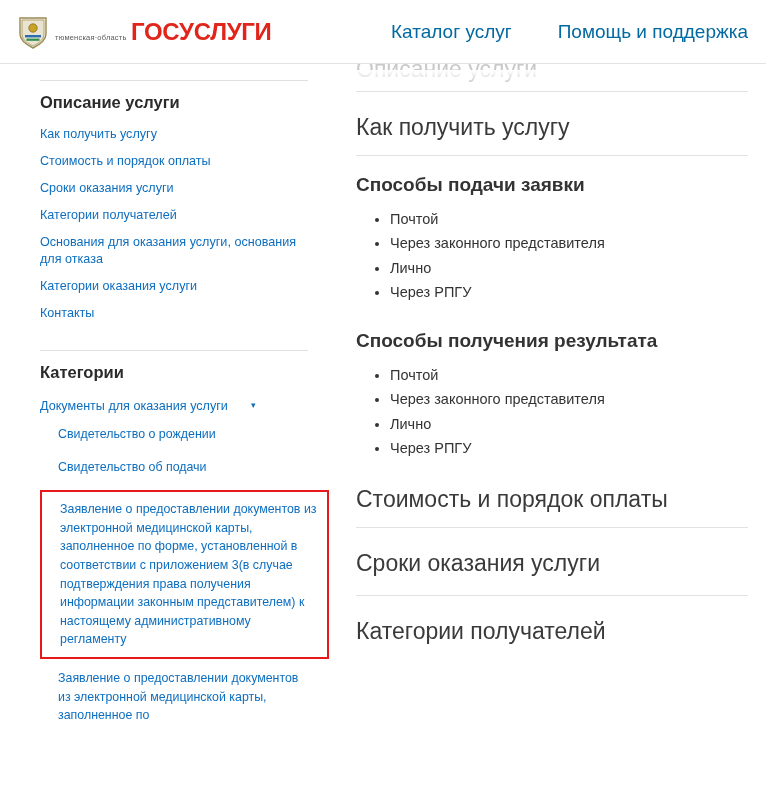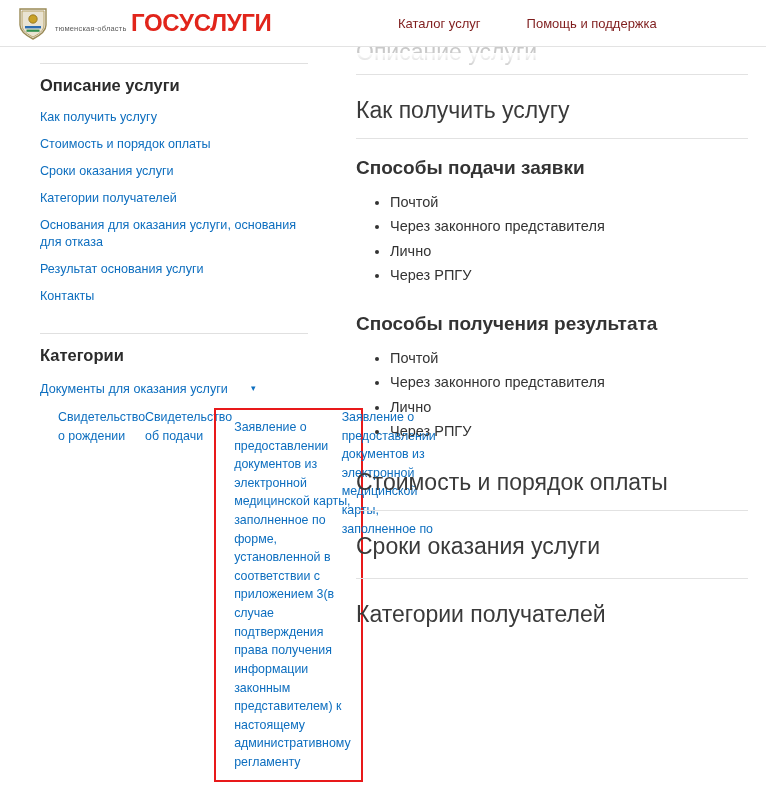--- a/index.html
+++ b/index.html
@@ -9,21 +9,21 @@
     height: 810px;
     background: #ffffff;
     font-family: "Liberation Sans", sans-serif;
     color: #333333;
     overflow: hidden;
     position: relative;
   }
 
   
   .header {
-    height: 47px;
+    height: 64px;
     background: #ffffff;
     border-bottom: 1px solid #e3e3e3;
     display: flex;
     align-items: center;
     padding: 0 18px;
     position: relative;
     z-index: 5;
   }
   .logo-wrap {
     display: flex;
@@ -53,22 +53,22 @@
     letter-spacing: -0.3px;
     white-space: nowrap;
   }
   .hnav {
     display: flex;
     align-items: center;
     gap: 46px;
     margin-left: 100px;
   }
   .hnav a {
-    color: #7f1d1d;
-    font-size: 13px;
+    color: #0369a1;
+    font-size: 19px;
     text-decoration: none;
     white-space: nowrap;
   }
 
   
   .page {
     display: flex;
     padding-top: 6px;
   }
   .sidebar {
@@ -112,21 +112,21 @@
     align-items: center;
     gap: 23px;
     margin-bottom: 12px;
   }
   .chev {
     font-size: 9px;
     line-height: 1;
     display: inline-block;
     transform: translateY(-1px);
   }
-  .doc-list { padding-left: 18px; display: flex; flex-direction: row; }
+  .doc-list { padding-left: 18px; display: flex; flex-direction: column; }
   .doc-list a {
     color: #0d6ebf;
     font-size: 12.4px;
     text-decoration: none;
     line-height: 1.5;
     margin-bottom: 14px;
   }
   .highlight-box {
     border: 2px solid #e8191a;
     margin: 0 -21px 10px -18px;
@@ -207,21 +207,21 @@
     <div class="side-rule"></div>
 
     <h2 class="side-h">Описание услуги</h2>
 
     <div class="side-links">
       <a href="#">Как получить услугу</a>
       <a href="#">Стоимость и порядок оплаты</a>
       <a href="#">Сроки оказания услуги</a>
       <a href="#">Категории получателей</a>
       <a href="#" class="two-line">Основания для оказания услуги, основания для отказа</a>
-      <a href="#">Результат основания услуги</a>
+      <a href="#">Категории оказания услуги</a>
       <a href="#">Контакты</a>
     </div>
 
     <div class="side-rule" style="margin:18px 0 12px 0;"></div>
 
     <h2 class="side-h">Категории</h2>
 
     <a href="#" class="doc-toggle">
       <span>Документы для оказания услуги</span>
       <span class="chev">▾</span>

